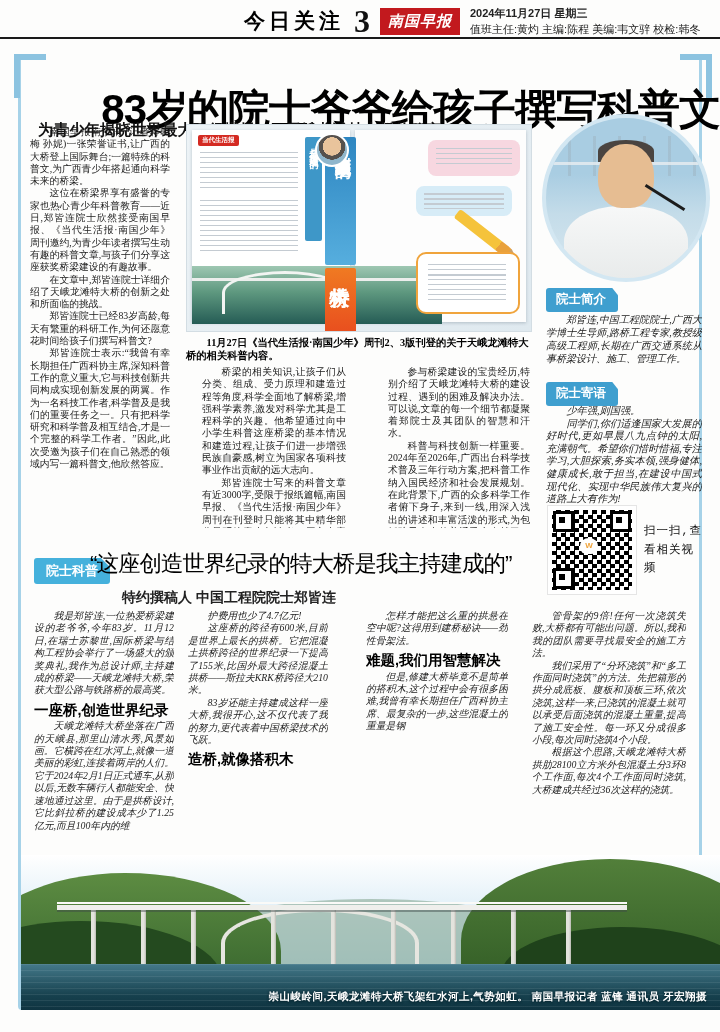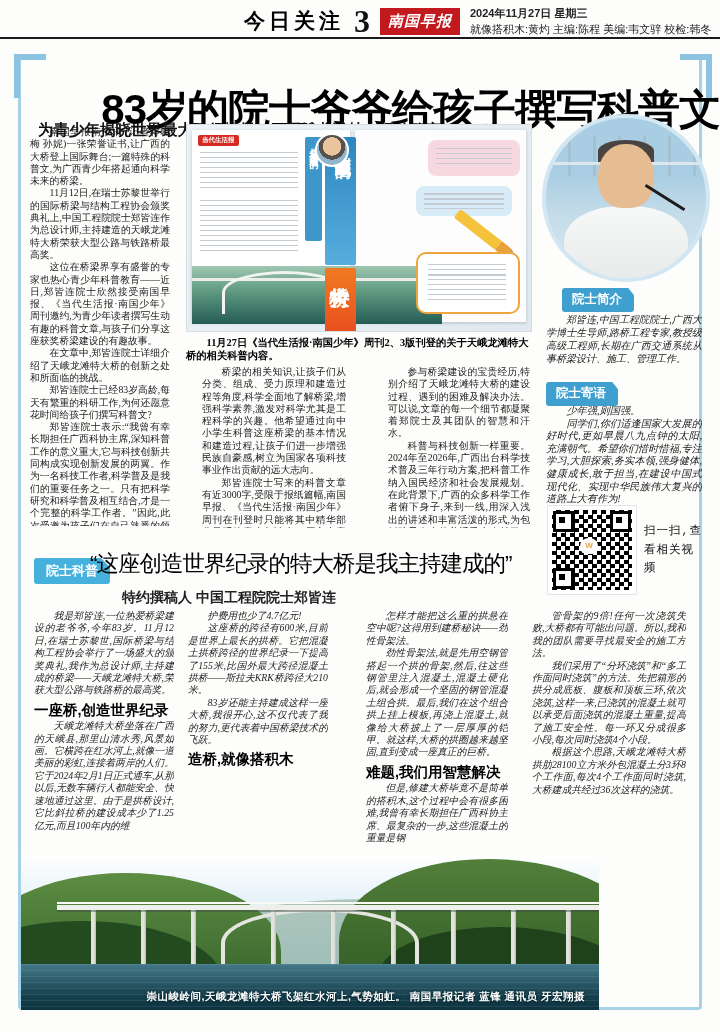--- a/index.html
+++ b/index.html
@@ -53,21 +53,21 @@
   .figcap{left:186px;top:336px;width:344px;font-family:"Liberation Serif",serif;font-weight:700;font-size:10.3px;line-height:13px;text-indent:2em;color:#000;}
   
   .portrait{left:542px;top:114px;width:160px;height:160px;border-radius:50%;border:4px solid #d3e7f2;overflow:hidden;background:linear-gradient(180deg,#a9cde2 0 35%,#c4dcE9 60%,#d8e8f0);}
   .por-bridge{position:absolute;left:0;top:44px;width:100%;height:3px;background:#e9eef1;opacity:.8;}
   .por-piers{position:absolute;left:0;top:18px;width:100%;height:40px;background:repeating-linear-gradient(90deg,transparent 0 22px,#9fb6c4 22px 25px);opacity:.55;}
   .por-shirt{position:absolute;left:18px;bottom:-6px;width:124px;height:78px;background:linear-gradient(180deg,#f7f8f8,#e7eaea);border-radius:45% 45% 0 0;}
   .por-head{position:absolute;left:52px;top:26px;width:56px;height:64px;background:#e6bd92;border-radius:48% 48% 42% 42%;}
   .por-hair{position:absolute;left:52px;top:22px;width:56px;height:22px;background:#4a4440;border-radius:50% 50% 0 0;}
   .por-mic{position:absolute;left:96px;top:78px;width:46px;height:3px;background:#1c1c1c;transform:rotate(32deg);}
   .badge{background:#3f9fcf;color:#fff;font-weight:800;font-size:12.5px;padding:3px 12px 4px 10px;display:inline-block;clip-path:polygon(0 0,92% 0,100% 30%,100% 100%,0 100%);border-radius:3px;}
-  .b1{left:546px;top:288px;margin-left:16px;}
+  .b1{left:546px;top:288px;}
   .b2{left:546px;top:382px;}
   .side-text{font-family:"Liberation Serif",serif;font-style:italic;text-align:justify;color:#1a1a1a;overflow:hidden;}
   .profile{left:546px;top:313px;width:156px;height:64px;font-size:10px;line-height:13px;}
   .profile p,.message p{margin:0;text-indent:2em;}
   .message{left:546px;top:405px;width:156px;height:100px;font-size:10.2px;line-height:12.6px;}
   .qr-row{left:548px;top:508px;width:158px;height:84px;display:flex;gap:8px;align-items:center;}
   .qr{width:80px;height:80px;background:conic-gradient(#000 25%,#fff 0 50%,#000 0 75%,#fff 0) 0 0/9px 9px,#fff;border:4px solid #fff;outline:1px solid #e5e5e5;position:relative;flex:none;}
   .finder{position:absolute;width:15px;height:15px;border:3px solid #000;background:#fff;}
   .f1{left:1px;top:1px;} .f2{right:1px;top:1px;} .f3{left:1px;bottom:1px;}
   .finder i{position:absolute;left:3px;top:3px;width:6px;height:6px;background:#000;display:block;}
@@ -78,21 +78,21 @@
   .quote{left:90px;top:548px;width:460px;font-size:22.5px;font-weight:400;letter-spacing:-1px;color:#000;white-space:nowrap;}
   .byline{left:122px;top:589px;font-size:14px;font-weight:700;color:#222;}
   .scicol{font-family:"Liberation Serif",serif;font-style:italic;font-size:9.8px;line-height:12.4px;text-align:justify;overflow:hidden;color:#222;}
   .scicol p{margin:0;text-indent:2em;}
   .scicol h3{font-family:"Liberation Sans",sans-serif;font-style:normal;font-size:14.5px;font-weight:900;margin:7px 0 4px;color:#000;letter-spacing:0;}
   .cA{left:34px;top:610px;width:140px;height:246px;}
   .cB{left:188px;top:610px;width:140px;height:246px;}
   .cC{left:366px;top:610px;width:142px;height:246px;}
   .cD{left:532px;top:610px;width:154px;height:246px;}
   
-  .photo{left:21px;top:855px;width:578px;height:155px;overflow:hidden;background:linear-gradient(180deg,#ffffff 0%,#eaf4fa 25%,#cfe7f2 55%,#c2dfee 70%);}
+  .photo{left:21px;top:855px;width:700px;height:155px;overflow:hidden;background:linear-gradient(180deg,#ffffff 0%,#eaf4fa 25%,#cfe7f2 55%,#c2dfee 70%);}
   .ridge-far{position:absolute;left:170px;top:44px;width:360px;height:80px;background:#8fae9b;border-radius:50% 50% 0 0;opacity:.65;}
   .mt{position:absolute;border-radius:48% 52% 0 0;}
   .mtL1{left:-40px;top:18px;width:300px;height:150px;background:linear-gradient(180deg,#5d8c42,#2c5a28);}
   .mtL2{left:-70px;top:66px;width:270px;height:110px;background:#244a1f;}
   .mtR1{right:-50px;top:4px;width:310px;height:170px;background:linear-gradient(180deg,#527f3a,#27511f);}
   .mtR2{right:-30px;top:72px;width:250px;height:100px;background:#1f421b;}
   .river{position:absolute;left:0;bottom:0;width:100%;height:46px;background:linear-gradient(180deg,#44798a,#16404d 70%,#0f3340);}
   .river:after{content:"";position:absolute;inset:0;background:repeating-linear-gradient(180deg,rgba(255,255,255,.08) 0 1px,transparent 1px 6px);}
   .deck{position:absolute;left:36px;top:50px;width:570px;height:5px;background:#efefec;box-shadow:0 2px 0 rgba(60,70,70,.45);}
   .deck:before{content:"";position:absolute;left:0;top:-3px;width:100%;height:2px;background:#fafaf8;}
@@ -109,31 +109,30 @@
 <div class="abs frame"></div>
 <div class="abs bracket l"></div>
 <div class="abs bracket r"></div>
 
 <header class="abs topbar">
   <span class="sec-title">今日关注</span>
   <span class="page-num">3</span>
   <span class="masthead">南国早报</span>
   <span class="issue">
     <span class="d">2024年11月27日  星期三</span><br>
-    <span>就像搭积木:黄灼  主编:陈程  美编:韦文骍  校检:韩冬</span>
+    <span>值班主任:黄灼  主编:陈程  美编:韦文骍  校检:韩冬</span>
   </span>
 </header>
 <div class="abs header-rule"></div>
 
 <h1 class="abs headline">83岁的院士爷爷给孩子撰写科普文</h1>
 <h2 class="abs subhead">为青少年揭晓世界最大跨径拱桥——天峨龙滩特大桥的秘密</h2>
 
 <div class="abs bodycol col1">
   <p>南国早报南宁讯 (记者蒋晓梅 孙妮)一张荣誉证书,让广西的大桥登上国际舞台;一篇特殊的科普文,为广西青少年搭起通向科学未来的桥梁。</p>
-  <p>11月12日,在瑞士苏黎世举行的国际桥梁与结构工程协会颁奖典礼上,中国工程院院士郑皆连作为总设计师,主持建造的天峨龙滩特大桥荣获大型公路与铁路桥最高奖。</p>
   <p>这位在桥梁界享有盛誉的专家也热心青少年科普教育——近日,郑皆连院士欣然接受南国早报、《当代生活报·南国少年》周刊邀约,为青少年读者撰写生动有趣的科普文章,与孩子们分享这座获奖桥梁建设的有趣故事。</p>
   <p>在文章中,郑皆连院士详细介绍了天峨龙滩特大桥的创新之处和所面临的挑战。</p>
   <p>郑皆连院士已经83岁高龄,每天有繁重的科研工作,为何还愿意花时间给孩子们撰写科普文?</p>
   <p>郑皆连院士表示:“我曾有幸长期担任广西科协主席,深知科普工作的意义重大,它与科技创新共同构成实现创新发展的两翼。作为一名科技工作者,科学普及是我们的重要任务之一。只有把科学研究和科学普及相互结合,才是一个完整的科学工作者。”因此,此次受邀为孩子们在自己熟悉的领域内写一篇科普文,他欣然答应。</p>
 
 </div>
 
 <figure class="abs mag" style="margin:0">
   <div class="mpage mpl">
     <span class="mini-mast">当代生活报</span>
@@ -219,21 +218,20 @@
   <p>天峨龙滩特大桥坐落在广西的天峨县,那里山清水秀,风景如画。它横跨在红水河上,就像一道美丽的彩虹,连接着两岸的人们。它于2024年2月1日正式通车,从那以后,无数车辆行人都能安全、快速地通过这里。由于是拱桥设计,它比斜拉桥的建设成本少了1.25亿元,而且100年内的维</p>
 </div>
 <div class="abs scicol cB">
   <p>护费用也少了4.7亿元!</p>
   <p>这座桥的跨径有600米,目前是世界上最长的拱桥。它把混凝土拱桥跨径的世界纪录一下提高了155米,比国外最大跨径混凝土拱桥——斯拉夫KRK桥跨径大210米。</p>
   <p>83岁还能主持建成这样一座大桥,我很开心,这不仅代表了我的努力,更代表着中国桥梁技术的飞跃。</p>
   <h3>造桥,就像搭积木</h3>
 </div>
 <div class="abs scicol cC">
   <p>怎样才能把这么重的拱悬在空中呢?这得用到建桥秘诀——劲性骨架法。</p>
-  <p>劲性骨架法,就是先用空钢管搭起一个拱的骨架,然后,往这些钢管里注入混凝土,混凝土硬化后,就会形成一个坚固的钢管混凝土组合拱。最后,我们在这个组合拱上挂上模板,再浇上混凝土,就像给大桥披上了一层厚厚的铠甲。就这样,大桥的拱圈越来越坚固,直到变成一座真正的巨桥。</p>
   <h3>难题,我们用智慧解决</h3>
   <p>但是,修建大桥毕竟不是简单的搭积木,这个过程中会有很多困难,我曾有幸长期担任广西科协主席、最复杂的一步,这些混凝土的重量是钢</p>
 </div>
 <div class="abs scicol cD">
   <p>管骨架的9倍!任何一次浇筑失败,大桥都有可能出问题。所以,我和我的团队需要寻找最安全的施工方法。</p>
   <p>我们采用了“分环浇筑”和“多工作面同时浇筑”的方法。先把箱形的拱分成底板、腹板和顶板三环,依次浇筑,这样一来,已浇筑的混凝土就可以承受后面浇筑的混凝土重量,提高了施工安全性。每一环又分成很多小段,每次同时浇筑4个小段。</p>
   <p>根据这个思路,天峨龙滩特大桥拱肋28100立方米外包混凝土分3环8个工作面,每次4个工作面同时浇筑,大桥建成共经过36次这样的浇筑。</p>
 </div>
 
 <figure class="abs photo" style="margin:0">

